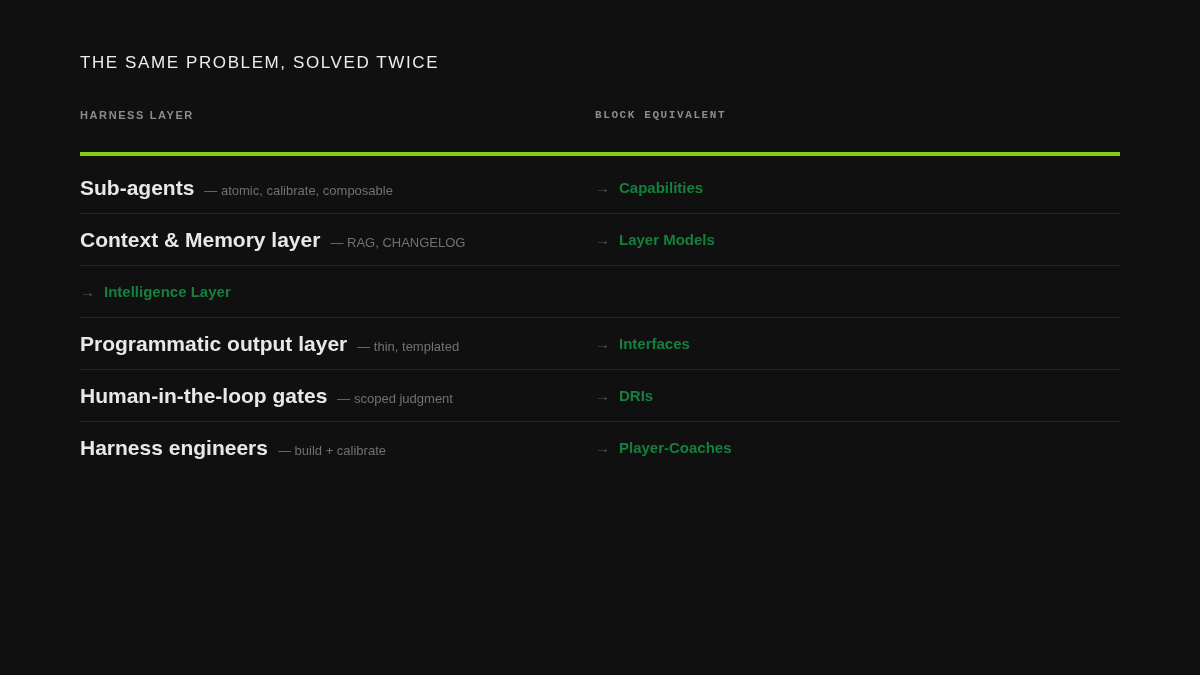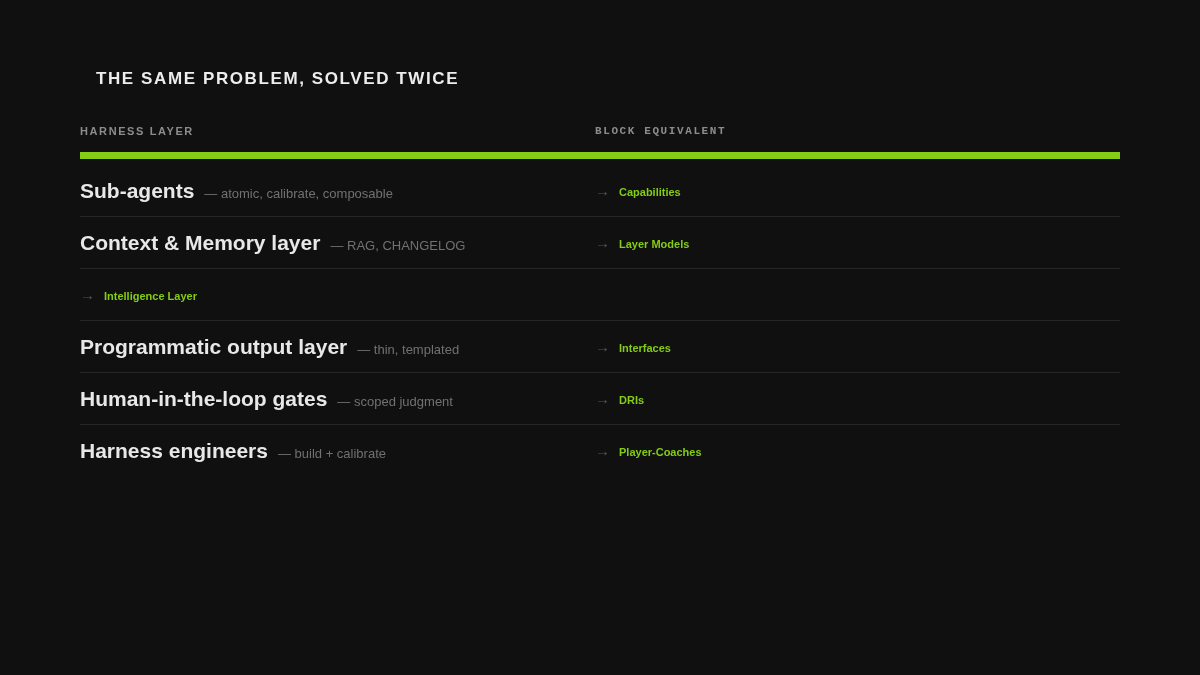--- a/index.html
+++ b/index.html
@@ -10,33 +10,33 @@
     height: 675px;
     overflow: hidden;
     font-family: "Liberation Sans", "DejaVu Sans", sans-serif;
     -webkit-font-smoothing: antialiased;
   }
   .page {
     width: 1040px;
     margin: 0 80px;
   }
   .title {
-    margin: 16px;
+    margin: 0;
     padding-top: 53px;
     font-size: 17px;
     line-height: 20px;
-    font-weight: 700;
+    font-weight: 400;
     letter-spacing: 1.6px;
     color: #ededed;
   }
   .thead {
     display: flex;
     margin-top: 36px;
-    padding-bottom: 15px;
-    border-bottom: 7px solid #84cc16;
+    padding-bottom: 31px;
+    border-bottom: 4px solid #84cc16;
   }
   .th {
     font-size: 11px;
     font-weight: 700;
     letter-spacing: 1.6px;
     color: #8c8c8c;
   }
   .th-left { width: 515px; flex: 0 0 515px; }
   .th-right { flex: 1; font-family: Liberation Mono, monospace; }
   .rows { padding-top: 6px; }
@@ -72,23 +72,23 @@
     flex: 1;
     display: flex;
     align-items: baseline;
   }
   .arrow {
     font-size: 15px;
     color: #565656;
     margin-right: 9px;
   }
   .block {
-    font-size: 11px;
+    font-size: 15px;
     font-weight: 600;
-    color: #84cc16;
+    color: #15803d;
     white-space: nowrap;
   }
 </style>
 </head>
 <body>
 
 <div class="page">
   <h1 class="title">THE SAME PROBLEM, SOLVED TWICE</h1>
 
   <div class="thead">

